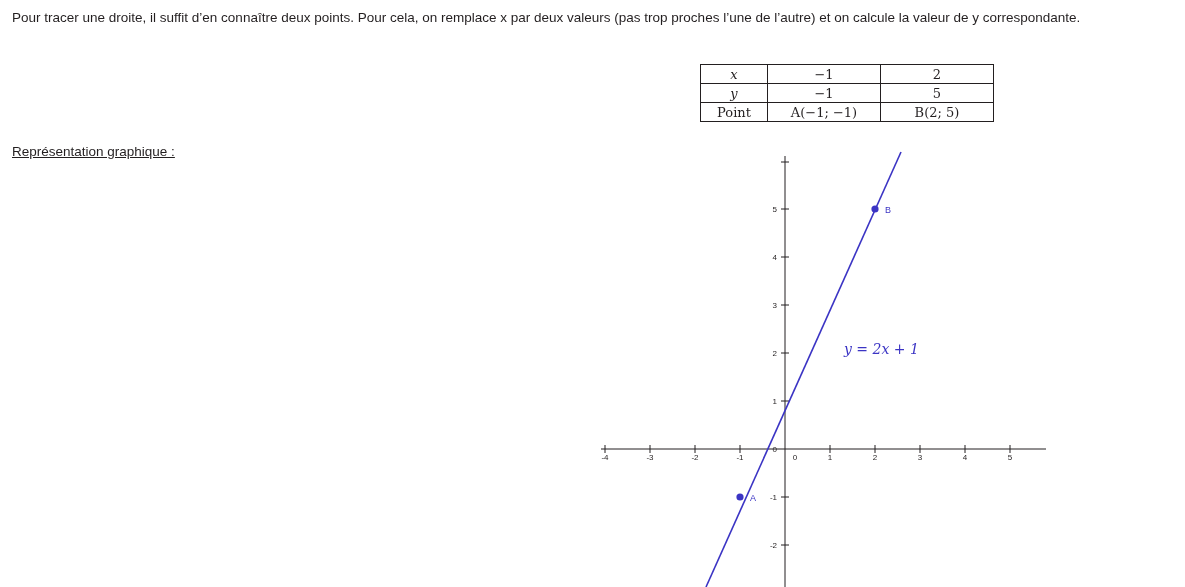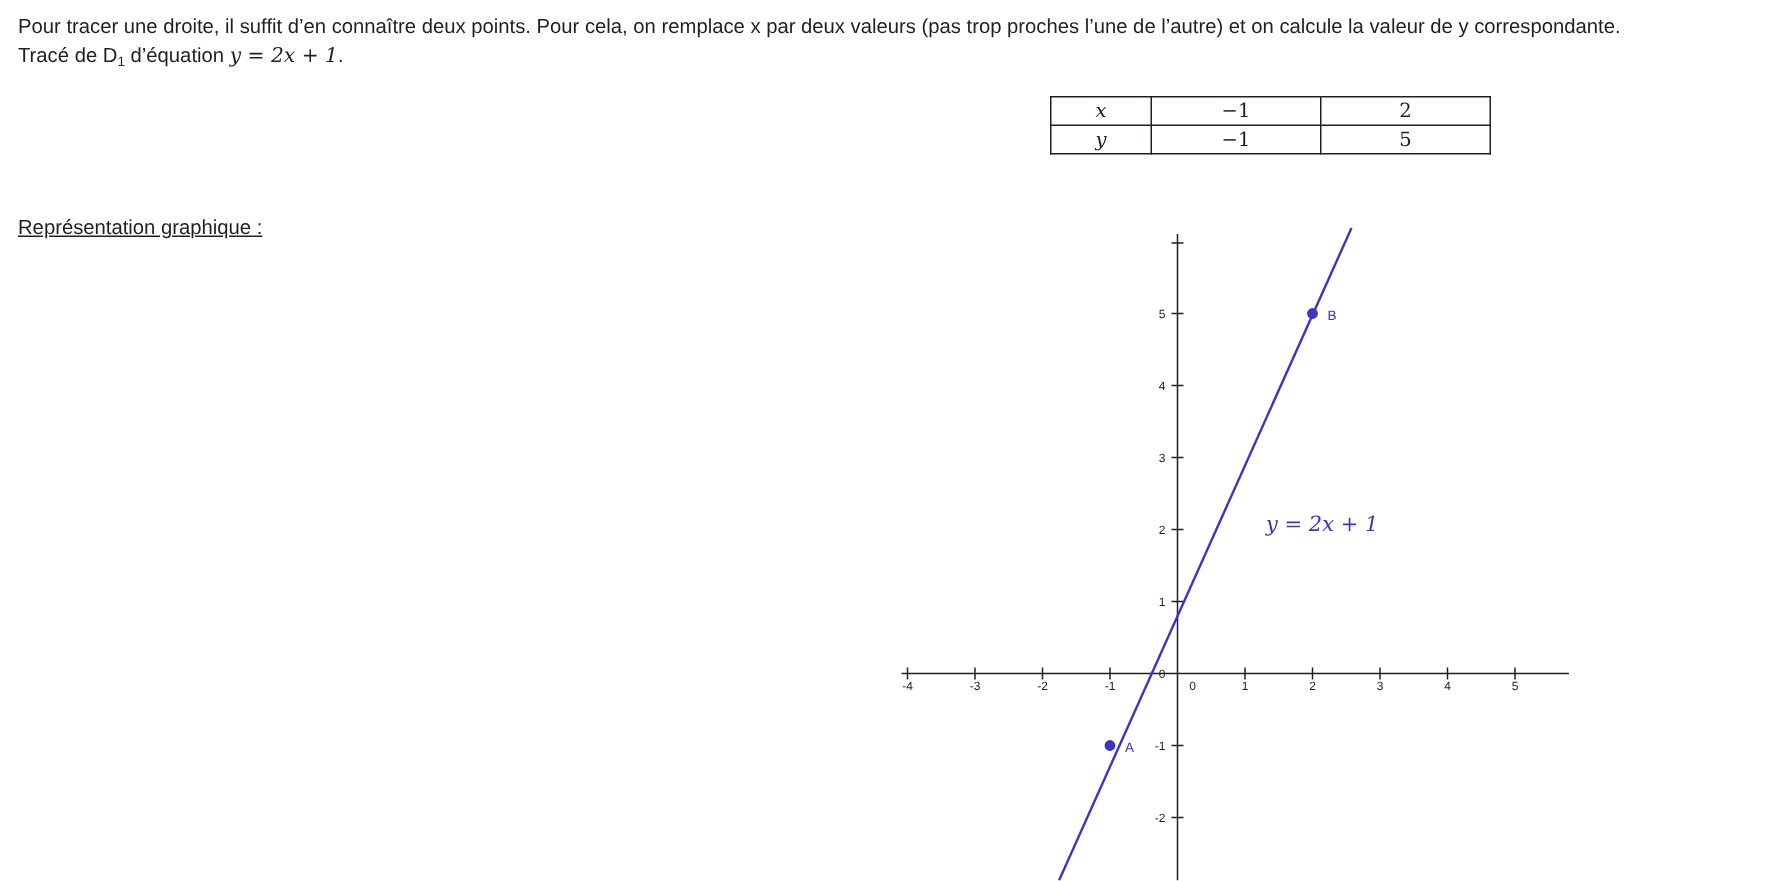--- a/index.html
+++ b/index.html
@@ -100,38 +100,40 @@
     font-style: italic;
     font-size: 14px;
     fill: #3b34c4;
   }
 </style>
 </head>
 <body>
 
 <div class="intro">
   <span>Pour tracer une droite, il suffit d’en connaître deux points. Pour cela, on remplace x par deux valeurs (pas trop proches l’une de l’autre) et on calcule la valeur de y correspondante.</span>
-  <span class="line2">
-    <span>Tracé de D</span><sub class="idx">1</sub><span> d’équation </span><span class="math">y = 2x + 1</span><span>.</span>
-  </span>
 </div>
 
 <div class="caption">Représentation graphique :</div>
 
 <table class="values-table">
   <tbody>
     <tr>
       <td class="hdr">x</td>
       <td class="cell">−1</td>
       <td class="cell">2</td>
     </tr>
     <tr>
       <td class="hdr">y</td>
       <td class="cell">−1</td>
       <td class="cell">5</td>
+    </tr>
+    <tr>
+      <td class="hdr hdr-up">Point</td>
+      <td class="cell">A(−1; −1)</td>
+      <td class="cell">B(2; 5)</td>
     </tr>
   </tbody>
 </table>
 
 <div class="graph">
   <svg width="470" height="437" viewBox="0 0 470 437">
 
     <line x1="5" y1="299" x2="450" y2="299" stroke="#231f20" stroke-width="1"></line>
 
     <line x1="189" y1="6" x2="189" y2="437" stroke="#231f20" stroke-width="1"></line>

